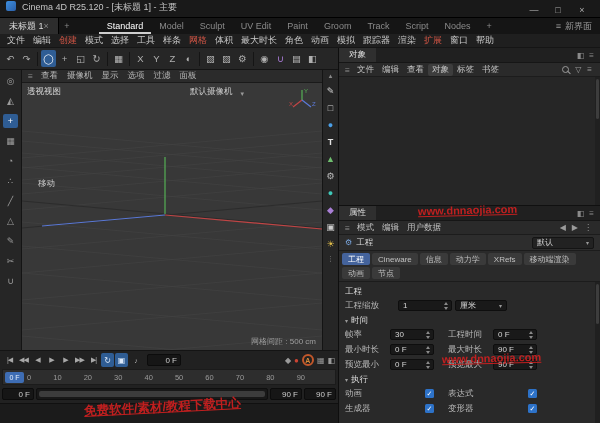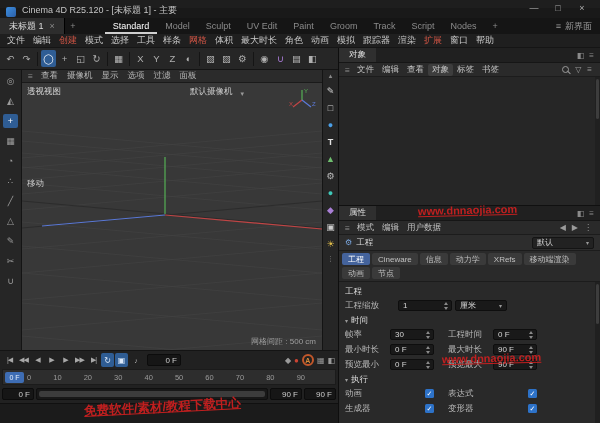--- a/index.html
+++ b/index.html
@@ -1,29 +1,29 @@
 <!DOCTYPE html>
 <html><head>
 <meta charset="utf-8">
 <style>
   *{box-sizing:border-box;margin:0;padding:0}
   body{background:#000;font-family:"Liberation Sans","DejaVu Sans",sans-serif}
   #app{position:relative;width:600px;height:423px;background:#1e1e1e;color:#ccc;overflow:hidden;user-select:none}
   .abs{position:absolute}
 
   
-  .titlebar{left:0;top:8px;width:600px;height:18px;background:#191919;display:flex;align-items:flex-end;padding:8px 6px;font-size:9px;color:#c5c5c5;border-bottom:1px solid #000}
+  .titlebar{left:0;top:0;width:600px;height:18px;background:#191919;display:flex;align-items:flex-start;padding:1px 6px;font-size:9px;color:#c5c5c5;border-bottom:1px solid #000}
   .appicon{width:10px;height:10px;border-radius:2px;background:linear-gradient(135deg,#3d8fe0,#2b5fa8);margin-right:6px;flex:0 0 auto}
   .title-text{white-space:nowrap;overflow:hidden}
   .win-controls{margin-left:auto;display:flex}
   .win-btn{width:24px;height:18px;display:flex;align-items:center;justify-content:center;font-size:9px;color:#aaa}
 
   
   .tabrow{left:0;top:18px;width:600px;height:16px;background:#151515;display:flex;align-items:stretch;font-size:9px}
-  .doc-tab{display:flex;align-items:center;gap:6px;background:#2d2d2d;padding:0 9px;color:#ddd;border-right:1px solid #000}
+  .doc-tab{display:flex;align-items:center;background:#2d2d2d;padding:0 9px;color:#ddd;border-right:1px solid #000}
   .doc-close{color:#888;font-size:9px}
   .tab-add{width:16px;display:flex;align-items:center;justify-content:center;color:#888}
   .layout-tabs{display:flex;margin-left:24px}
   .layout-tab{padding:0 8px;display:flex;align-items:center;color:#8b8b8b}
   .layout-tab.active{color:#fff;box-shadow:inset 0 -2px 0 #cfcfcf}
   .tabrow-right{margin-left:auto;display:flex;align-items:center;gap:4px;padding:0 8px;color:#9a9a9a}
 
   
   .menurow{left:0;top:34px;width:600px;height:14px;background:#1f1f1f;display:flex;align-items:center;font-size:9px;padding:0 3px;border-bottom:1px solid #151515}
   .menu-item{padding:0 4px;color:#c9c9c9;white-space:nowrap}
@@ -44,21 +44,21 @@
   
   .viewport{left:22px;top:70px;width:300px;height:280px}
   .vp-menubar{height:13px;background:#2b2b2b;display:flex;align-items:center;font-size:8.5px;color:#b5b5b5;padding:0 3px;gap:1px;border-bottom:1px solid #1a1a1a}
   .vp-burger{padding:0 3px;color:#8f8f8f}
   .vp-menu{padding:0 4px}
   .vp-canvas{position:relative;height:267px;background:#383838;overflow:hidden}
   .grid-svg{position:absolute;left:0;top:0}
   .vp-label{position:absolute;left:5px;top:3px;font-size:8.5px;color:#d6d6d6}
   .vp-camera{position:absolute;left:168px;top:3px;font-size:8.5px;color:#c9c9c9;display:flex;gap:8px;align-items:flex-end}
   .vp-camera .dd-arrow{font-size:7px;color:#999}
-  .vp-tool-hint{position:absolute;left:5px;top:95px;font-size:8.5px;color:#cfcfcf}
+  .vp-tool-hint{position:absolute;left:16px;top:95px;font-size:8.5px;color:#cfcfcf}
   .vp-grid-label{position:absolute;right:6px;bottom:3px;font-size:8px;color:#9f9f9f}
   .gizmo{position:absolute;right:6px;top:3px}
 
   
   .palette{left:322px;top:70px;width:16px;height:280px;background:#262626;border-left:1px solid #141414;display:flex;flex-direction:column;align-items:center;padding-top:2px;gap:5px}
   .pico{width:13px;height:12px;display:flex;align-items:center;justify-content:center;font-size:9px}
   .pal-chev{font-size:7px;color:#888}
   .p0{color:#d8d8d8}.p1{color:#cfcfcf}.p2{color:#4ba0e8}.p3{color:#e2e2e2;font-weight:bold}.p4{color:#6fbf6f}
   .p5{color:#bdbdbd}.p6{color:#3fc9b9}.p7{color:#a97fd6}.p8{color:#cccccc}.p9{color:#e0bd4a}
 

